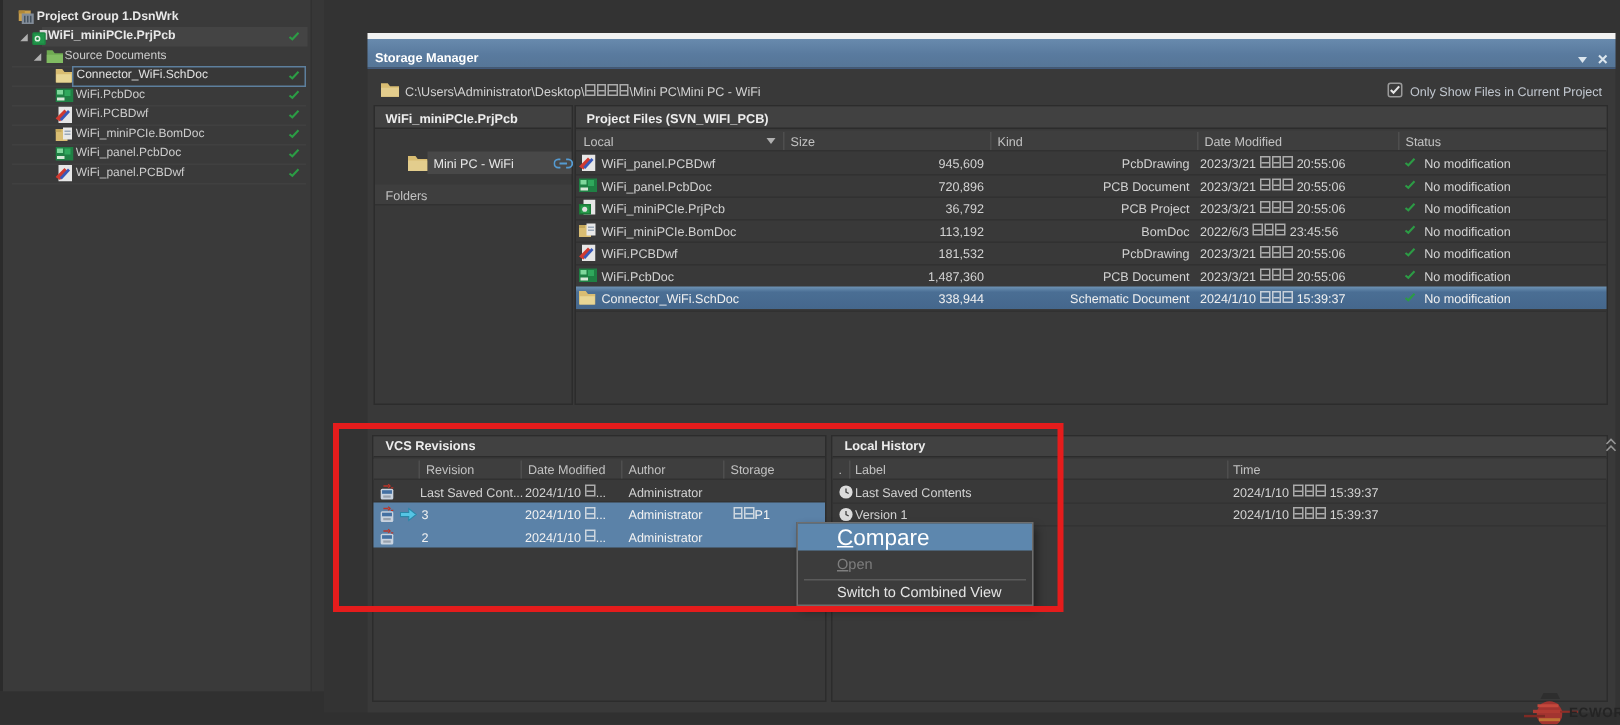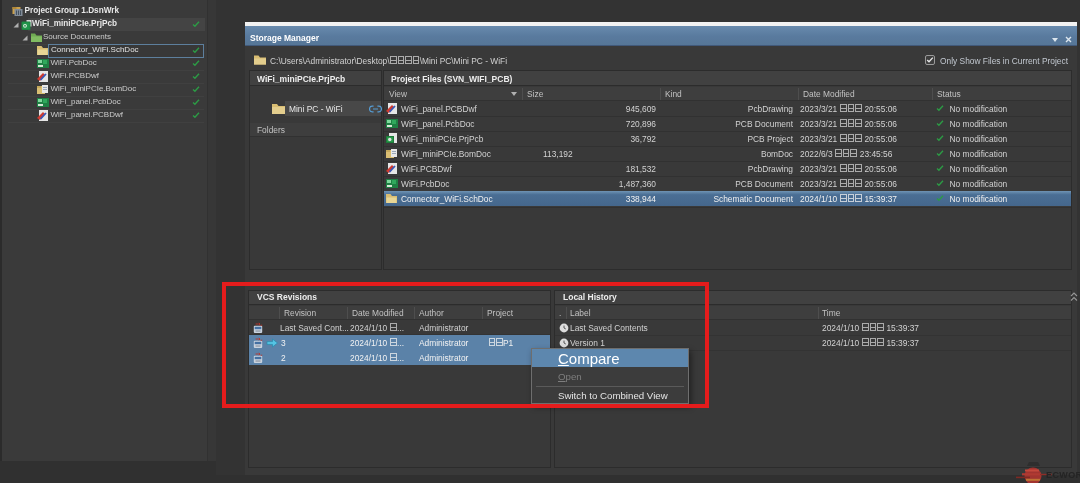--- a/index.html
+++ b/index.html
@@ -163,21 +163,21 @@
     <svg class="abs" style="left:119px;top:34px;" width="13" height="8" viewBox="0 0 13 8">
       <path d="M4.6 1.2 L3.2 1.2 A2.5 2.6 0 0 0 3.2 6.8 L4.6 6.8 M8.4 1.2 L9.8 1.2 A2.5 2.6 0 0 1 9.8 6.8 L8.4 6.8 M4 4 L9 4" stroke="#559bd2" stroke-width="1.2" fill="none"></path>
     </svg>
   </div>
 
   <div id="filesbox" class="abs" style="left:138px;top:48px;width:689px;height:200px;background:#393939;border:1px solid #2c2c2c;">
     <div class="abs" style="left:0;top:0;width:687px;height:15px;background:#414141;border-bottom:1px solid #2c2c2c;">
       <div class="abs b11" style="left:7px;top:2.5px;">Project Files (SVN_WIFI_PCB)</div>
     </div>
     <div class="abs" style="left:0;top:16px;width:687px;height:14px;background:#3e3e3e;border-bottom:1px solid #313131;">
-      <div class="abs hdr" style="left:5px;top:1.5px;">View</div>
+      <div class="abs hdr" style="left:5px;top:1.5px;">Local</div>
       <div class="abs" style="left:127px;top:5px;width:0;height:0;border-left:3.5px solid transparent;border-right:3.5px solid transparent;border-top:4px solid #b0b0b0;"></div>
       <div class="abs" style="left:138px;top:1px;width:1px;height:12px;background:#4e4e4e;"></div>
       <div class="abs hdr" style="left:143px;top:1.5px;">Size</div>
       <div class="abs" style="left:276px;top:1px;width:1px;height:12px;background:#4e4e4e;"></div>
       <div class="abs hdr" style="left:281px;top:1.5px;">Kind</div>
       <div class="abs" style="left:414px;top:1px;width:1px;height:12px;background:#4e4e4e;"></div>
       <div class="abs hdr" style="left:419px;top:1.5px;">Date Modified</div>
       <div class="abs" style="left:548px;top:1px;width:1px;height:12px;background:#4e4e4e;"></div>
       <div class="abs hdr" style="left:553px;top:1.5px;">Status</div>
     </div>
@@ -231,21 +231,21 @@
         </svg>
       <div class="abs t11" style="left:565.5px;top:62.5px;">No modification</div>
       <svg class="abs" style="left:1.5px;top:77px;" width="12" height="11" viewBox="0 0 12 11">
           <rect x="0" y="2" width="8" height="8" fill="#d9bd72"></rect>
           <rect x="0" y="2" width="4" height="2" fill="#c4a85c"></rect>
           <rect x="5" y="1" width="6" height="8" fill="#e8e8e8"></rect>
           <rect x="6" y="3" width="4" height="1" fill="#9aa8b8"></rect>
           <rect x="6" y="5" width="4" height="1" fill="#9aa8b8"></rect>
         </svg>
       <div class="abs t11" style="left:17px;top:77.5px;">WiFi_miniPCIe.BomDoc</div>
-      <div class="abs t11" style="left:159px;top:77.5px;width:113px;">113,192</div>
+      <div class="abs t11" style="left:159px;top:77.5px;width:113px;text-align:right;">113,192</div>
       <div class="abs t11" style="left:279px;top:77.5px;width:130px;text-align:right;">BomDoc</div>
       <div class="abs t11" style="left:416px;top:77.5px;">2022/6/3 <i class="cj"></i><i class="cj"></i><i class="cj"></i> 23:45:56</div>
       <svg class="abs" style="left:551.5px;top:78.0px;" width="8" height="8" viewBox="0 0 8 8">
           <path d="M1 4.6 L2.9 6.2 L7 1.8" stroke="#2c9c45" stroke-width="1.35" fill="none"></path>
         </svg>
       <div class="abs t11" style="left:565.5px;top:77.5px;">No modification</div>
       <svg class="abs" style="left:1.5px;top:92px;" width="11" height="11" viewBox="0 0 11 11">
           <rect x="2" y="0" width="9" height="11" fill="#e6e6e6"></rect>
           <path d="M0 8 L6 2 L8 4 L3 10 Z" fill="#cf3a30"></path>
           <path d="M3.5 9 L9 3" stroke="#3858b8" stroke-width="1.8" fill="none"></path>
@@ -292,21 +292,21 @@
       <div class="abs b11" style="left:8px;top:1px;">VCS Revisions</div>
     </div>
     <div class="abs" style="left:0;top:15px;width:301px;height:14px;background:#3e3e3e;border-bottom:1px solid #313131;">
       <div class="abs" style="left:30px;top:1px;width:1px;height:12px;background:#4e4e4e;"></div>
       <div class="abs hdr" style="left:35px;top:1.5px;">Revision</div>
       <div class="abs" style="left:98px;top:1px;width:1px;height:12px;background:#4e4e4e;"></div>
       <div class="abs hdr" style="left:103px;top:1.5px;">Date Modified</div>
       <div class="abs" style="left:165px;top:1px;width:1px;height:12px;background:#4e4e4e;"></div>
       <div class="abs hdr" style="left:170px;top:1.5px;">Author</div>
       <div class="abs" style="left:233px;top:1px;width:1px;height:12px;background:#4e4e4e;"></div>
-      <div class="abs hdr" style="left:238px;top:1.5px;">Project</div>
+      <div class="abs hdr" style="left:238px;top:1.5px;">Storage</div>
     </div>
 
     <svg class="abs vcsi" style="left:3.5px;top:30.5px;" width="11" height="12" viewBox="0 0 11 12">
         <rect x="0.8" y="3.8" width="8.4" height="7.2" rx="1" fill="#c9d3df"></rect>
         <rect x="1.7" y="4.8" width="6.6" height="2.4" fill="#4470a2"></rect>
         <rect x="2.5" y="8.3" width="5" height="1.5" fill="#98a2ae"></rect>
         <path d="M2.6 2 L5.8 2 M5.8 0.9 L7 2 L5.8 3.1" stroke="#bd3428" stroke-width="0.9" fill="none"></path>
         <path d="M7.6 3.2 L9.2 3.2" stroke="#bd3428" stroke-width="0.9"></path>
       </svg>
     <div class="abs t11" style="left:31px;top:31.5px;">Last Saved Cont...</div>

